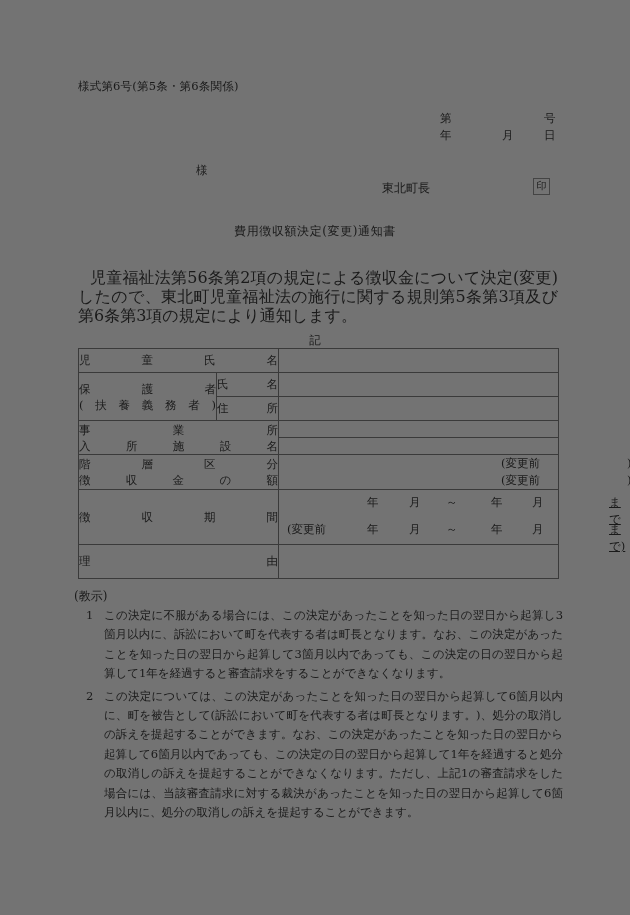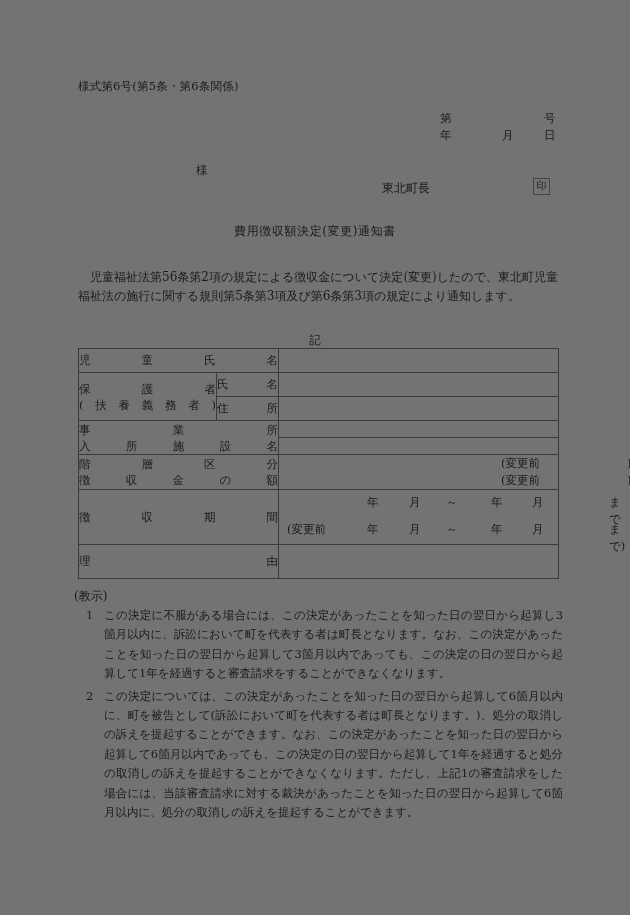--- a/index.html
+++ b/index.html
@@ -81,21 +81,21 @@
     text-align: center;
     font-size: 12px;
     letter-spacing: 0.6px;
   }
 
   .body-para {
     position: absolute;
     left: 78px;
     top: 268px;
     width: 480px;
-    font-size: 12px;
+    font-size: 16px;
     line-height: 19px;
     text-indent: 12px;
     text-align: justify;
   }
 
   .ki-mark {
     position: absolute;
     left: 0;
     top: 333px;
     width: 630px;
@@ -162,21 +162,21 @@
   }
   .period-line.top { top: 4px; }
   .period-line.bottom { top: 31px; }
   .period-line span { position: absolute; }
   .p-pre  { left: 8px; }
   .p-y1   { left: 88px; }
   .p-m1   { left: 130px; }
   .p-tilde{ left: 167px; }
   .p-y2   { left: 212px; }
   .p-m2   { left: 253px; }
-  .p-made { left: 330px; }
+  .p-made { left: 330px; text-decoration: underline; }
 
   
   .kyoji {
     position: absolute;
     left: 74px;
     top: 588px;
     font-size: 12px;
   }
   .notes {
     position: absolute;

